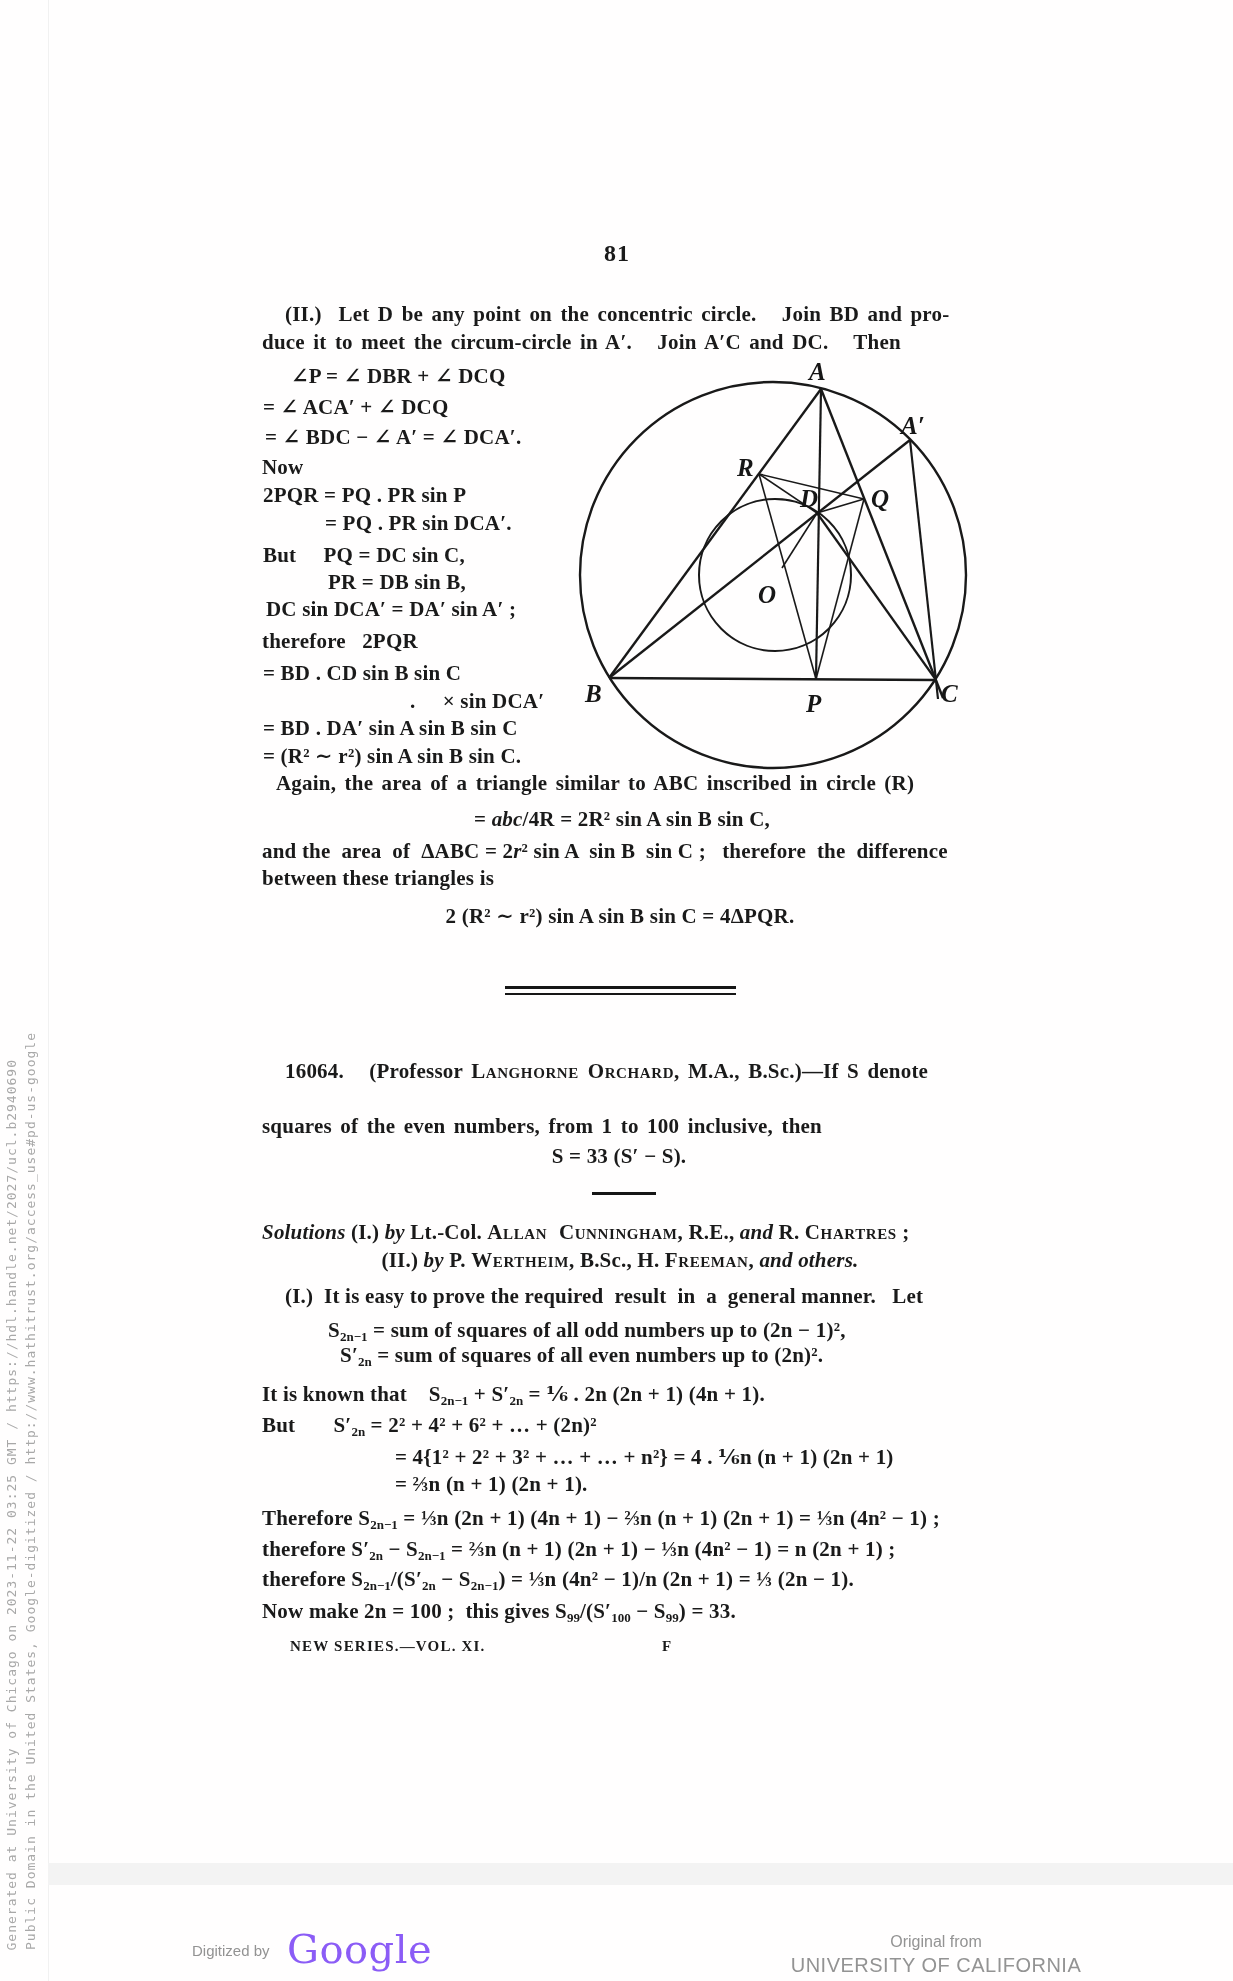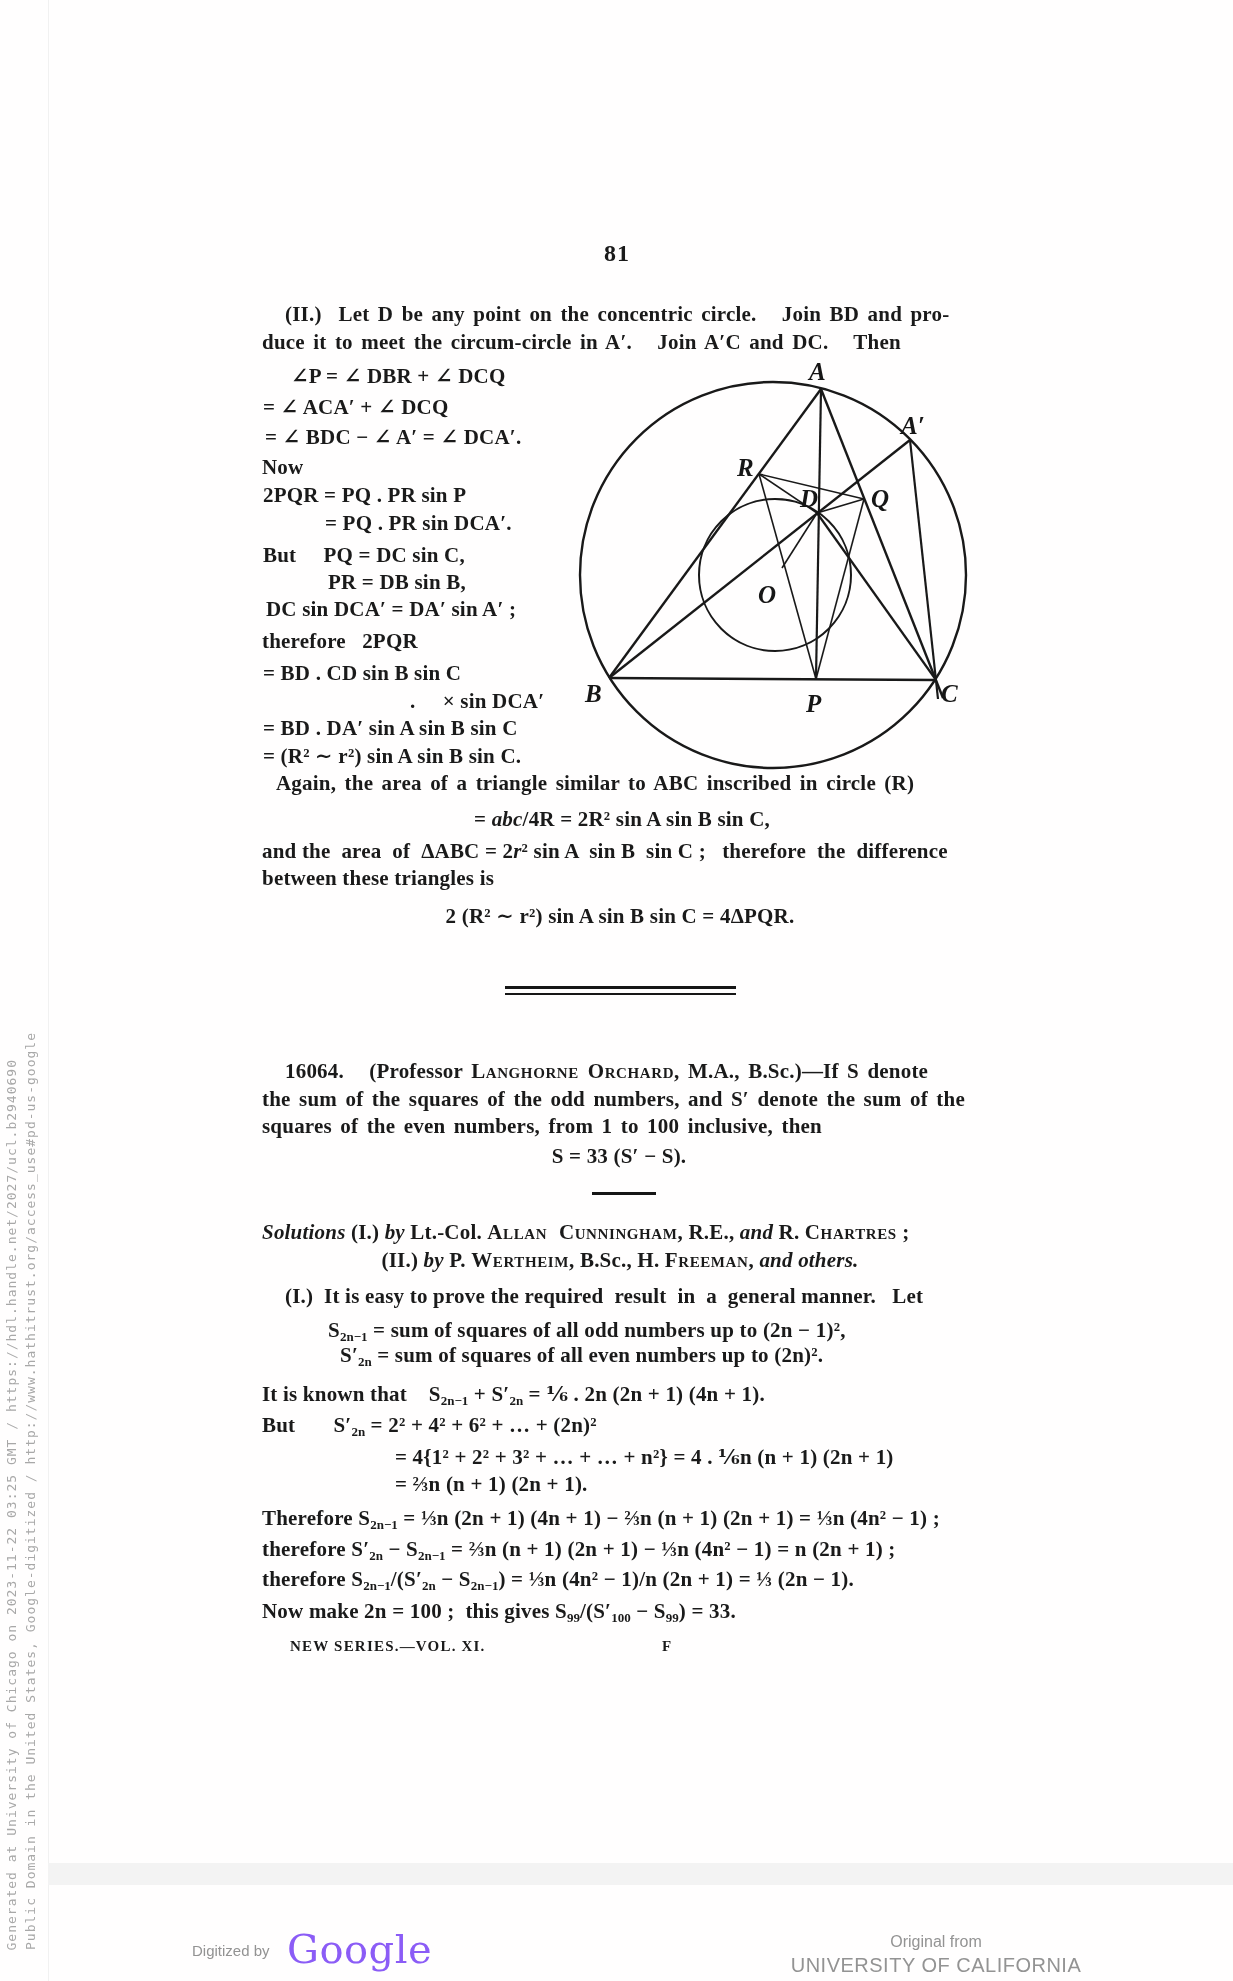--- a/index.html
+++ b/index.html
@@ -90,21 +90,20 @@
   <div class="t ws" style="left:276px;top:771px;">Again, the area of a triangle similar to ABC inscribed in circle (R)</div>
   <div class="t center" style="left:622px;top:807px;"><span>= </span><span class="i">abc</span><span>/4R = 2R² sin A sin B sin C,</span></div>
   <div class="t" style="left:262px;top:839px;"><span>and the  area  of  ΔABC = 2</span><span class="i">r</span><span>² sin A  sin B  sin C ;   therefore  the  difference</span></div>
   <div class="t" style="left:262px;top:866px;">between these triangles is</div>
   <div class="t center" style="left:620px;top:903px;">2 (R² ∼ r²) sin A sin B sin C = 4ΔPQR.</div>
 
   <div class="rule" style="left:505px;top:986px;width:231px;height:3px;"></div>
   <div class="rule" style="left:505px;top:993px;width:231px;height:1.5px;"></div>
 
   <div class="t ws" style="left:285px;top:1059px;"><span class="b">16064.</span><span>   (Professor </span><span class="sc">Langhorne Orchard</span><span>, M.A., B.Sc.)—If S denote</span></div>
-  <div class="t ws" style="left:262px;top:1087px;">the sum of the squares of the odd numbers, and S′ denote the sum of the</div>
   <div class="t ws" style="left:262px;top:1114px;">squares of the even numbers, from 1 to 100 inclusive, then</div>
   <div class="t center" style="left:619px;top:1144px;">S = 33 (S′ − S).</div>
 
   <div class="rule" style="left:592px;top:1192px;width:64px;height:2.5px;"></div>
 
   <div class="t" style="left:262px;top:1220px;"><span class="i">Solutions</span><span> (I.) </span><span class="i">by</span><span> Lt.-Col. </span><span class="sc">Allan  Cunningham</span><span>, R.E., </span><span class="i">and</span><span> R. </span><span class="sc">Chartres</span><span> ;</span></div>
   <div class="t center" style="left:620px;top:1248px;"><span>(II.) </span><span class="i">by</span><span> P. </span><span class="sc">Wertheim</span><span>, B.Sc., H. </span><span class="sc">Freeman</span><span>, </span><span class="i">and others.</span></div>
 
   <div class="t" style="left:285px;top:1284px;"><span>(I.)  It is easy to prove the required  result  in  a  general manner.   Let</span></div>
   <div class="t" style="left:328px;top:1318px;"><span>S</span><span class="sub">2n−1</span><span> = sum of squares of all odd numbers up to (2n − 1)²,</span></div>

